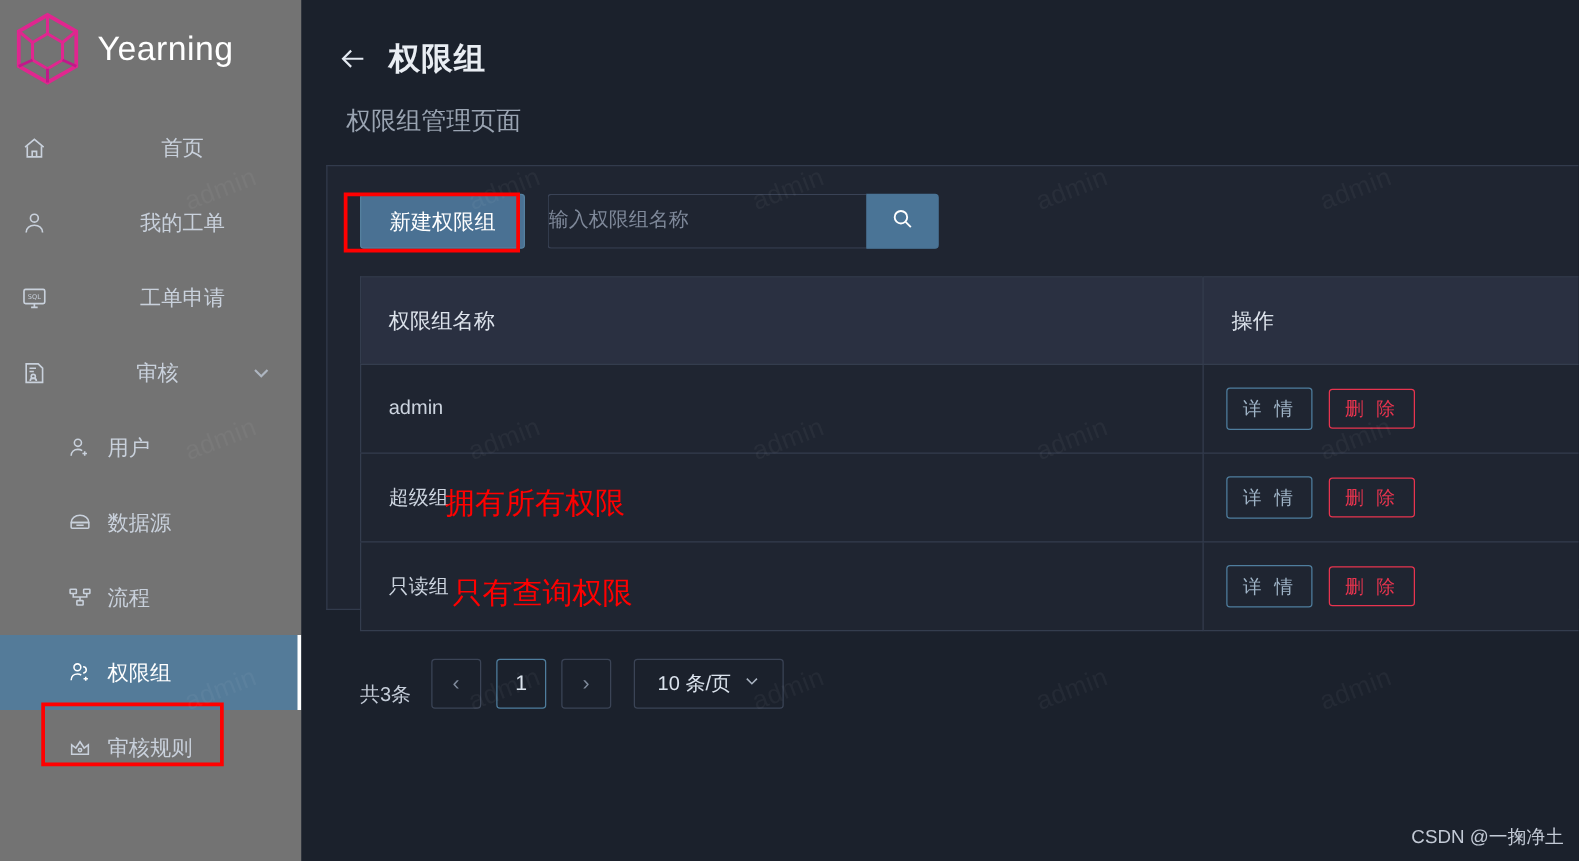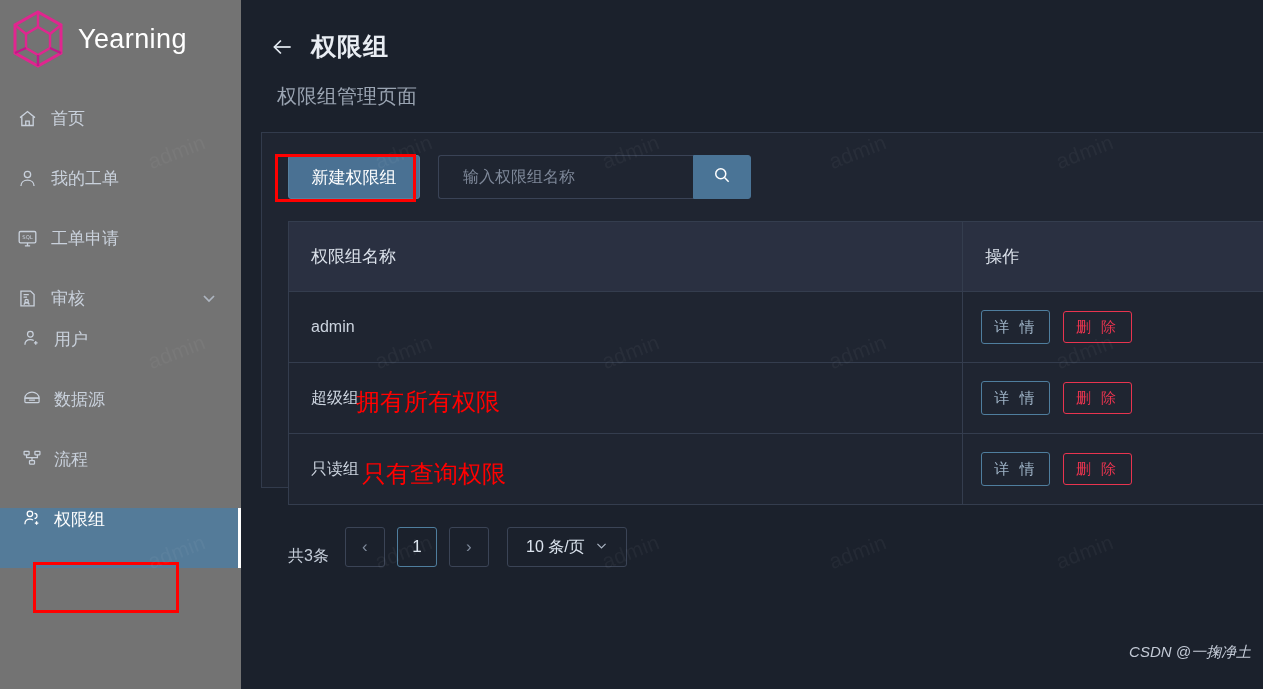--- a/index.html
+++ b/index.html
@@ -63,39 +63,41 @@
 
   .nav-item {
     height: 60px;
     display: flex;
     align-items: center;
     padding-left: 16px;
     color: #c9d1dc;
     font-size: 17px;
     cursor: pointer;
     position: relative;
+    text-align: center;
   }
   .nav-item .nv-ico {
     width: 22px; height: 22px;
     flex: 0 0 22px;
     margin-right: 13px;
     display: flex; align-items: center; justify-content: center;
   }
   .nav-item .nv-ico svg { display: block; }
   .nav-item .nv-label { flex: 1 1 auto; }
   .nav-item .nv-chev {
     width: 16px; height: 16px;
     margin-right: 24px;
     opacity: 0.85;
   }
 
   .sub-item {
     height: 60px;
     display: flex;
-    padding-left: 22px;
+    align-items: center;
+    padding-left: 54px;
     color: #c9d1dc;
     font-size: 17px;
     cursor: pointer;
     position: relative;
   }
   .sub-item .nv-ico {
     width: 20px; height: 20px;
     flex: 0 0 20px;
     margin-right: 12px;
     display: flex; align-items: center; justify-content: center;
@@ -199,21 +201,21 @@
     height: 44px;
   }
   .search-input {
     width: 255px;
     height: 44px;
     background: transparent;
     border: 1px solid #3a4356;
     border-right: none;
     color: #bef264;
     font-size: 16px;
-    padding: 0 24px;
+    padding: 0 0;
     outline: none;
     border-radius: 3px 0 0 3px;
     font-family: "Liberation Sans", sans-serif;
   }
   .search-input::placeholder { color: #7e8899; }
   .search-btn {
     width: 58px; height: 44px;
     background: #4a7496;
     border: 1px solid #4a7496;
     border-radius: 0 3px 3px 0;
@@ -313,25 +315,24 @@
     display: flex; align-items: center; justify-content: center;
     gap: 10px;
     padding: 0 14px;
     cursor: pointer;
     margin-left: 6px;
   }
 
   .csdn-wm {
     position: absolute;
     right: 12px;
-    bottom: 27px;
+    bottom: 10px;
     color: #c3cad6;
     font-size: 15px;
     z-index: 50;
-    font-style: italic;
   }
 </style>
 </head>
 <body>
 
 <div id="app">
 
   <div class="sidebar">
 
     <div class="brand">
@@ -441,20 +442,29 @@
           <svg viewBox="0 0 24 24" width="20" height="20" fill="none" stroke="#ffffff" stroke-width="1.5">
             <circle cx="9.5" cy="7" r="3.3"></circle>
             <path d="M3.5 19.5 c0-3.9 2.7-6.1 6-6.1 c1.4 0 2.7 0.4 3.7 1.1"></path>
             <path d="M15 6.5 a3 3 0 0 1 0 6"></path>
             <path d="M17.5 16 v4 M15.4 18 h4.2"></path>
           </svg>
         </span>
         <span>权限组</span>
       </div>
 
+      <div class="sub-item">
+        <span class="nv-ico">
+          <svg viewBox="0 0 24 24" width="20" height="20" fill="none" stroke="#c9d1dc" stroke-width="1.5">
+            <path d="M4 18.5 V9.5 l4 3 l4 -6 l4 6 l4 -3 v9 z"></path>
+            <circle cx="12" cy="14.5" r="1.6"></circle>
+          </svg>
+        </span>
+        <span>审核规则</span>
+      </div>
 
     </div>
 
     <div class="anno-box" style="left:33px; top:562px; width:146px; height:51px;"></div>
   </div>
 
   <div class="main">
 
     <div class="page-head">
       <div class="page-title-row">

